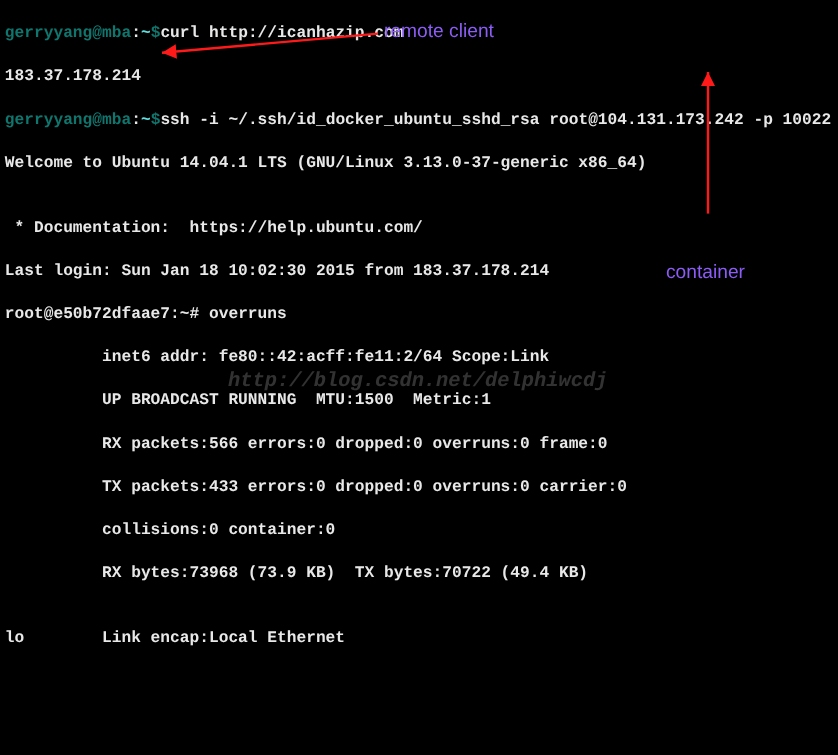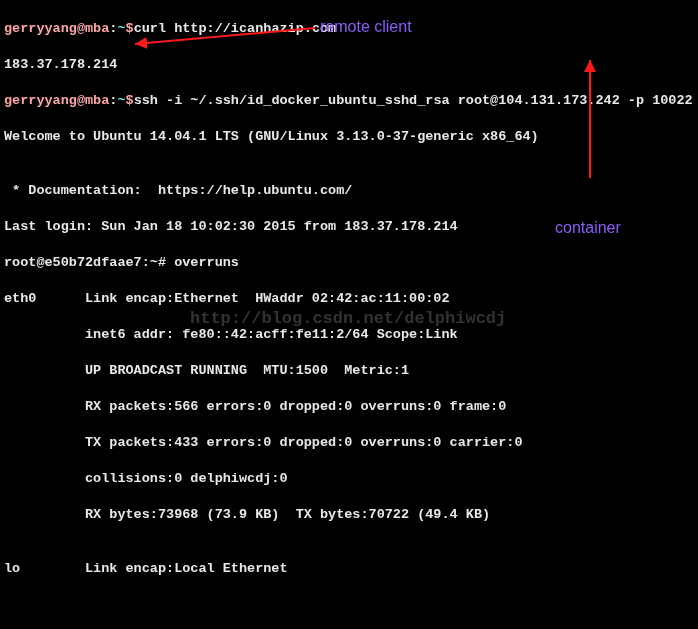--- a/index.html
+++ b/index.html
@@ -13,21 +13,21 @@
   .terminal {
     font-family: "Menlo", "Consolas", "Courier New", monospace;
     font-size: 13.5px;
     line-height: 18px;
     color: #e8e8e8;
     white-space: pre;
     padding: 2px 4px;
     position: relative;
     font-weight: bold;
   }
-  .green { color: #fca5a5; }
+  .green { color: #0f766e; }
   .cyan  { color: #5fe0e0; }
   .wht   { color: #e8e8e8; }
   .annot {
     position: absolute;
     color: #8b5cf6;
     font-family: Arial, Helvetica, sans-serif;
     font-size: 16px;
     font-weight: normal;
     pointer-events: none;
   }
@@ -50,26 +50,25 @@
 
 <div class="terminal">
 <span class="line"><span class="green">gerryyang@mba</span><span class="wht">:</span><span class="cyan">~</span><span class="green">$</span><span class="wht">curl http://icanhazip.com</span></span>
 <span class="line wht">183.37.178.214</span>
 <span class="line"><span class="green">gerryyang@mba</span><span class="wht">:</span><span class="cyan">~</span><span class="green">$</span><span class="wht">ssh -i ~/.ssh/id_docker_ubuntu_sshd_rsa root@104.131.173.242 -p 10022</span></span>
 <span class="line wht">Welcome to Ubuntu 14.04.1 LTS (GNU/Linux 3.13.0-37-generic x86_64)</span>
 <span class="line wht"></span>
 <span class="line wht"> * Documentation:  https://help.ubuntu.com/</span>
 <span class="line wht">Last login: Sun Jan 18 10:02:30 2015 from 183.37.178.214</span>
 <span class="line"><span class="wht">root@e50b72dfaae7:~# </span><span class="wht">overruns</span></span>
-<span class="line wht">eth0      Link encap:Ethernet  HWaddr 02:42:ac:11:00:02</span>
 <span class="line wht">          inet6 addr: fe80::42:acff:fe11:2/64 Scope:Link</span>
 <span class="line wht">          UP BROADCAST RUNNING  MTU:1500  Metric:1</span>
 <span class="line wht">          RX packets:566 errors:0 dropped:0 overruns:0 frame:0</span>
 <span class="line wht">          TX packets:433 errors:0 dropped:0 overruns:0 carrier:0</span>
-<span class="line wht">          collisions:0 delphiwcdj:0</span>
+<span class="line wht">          collisions:0 container:0</span>
 <span class="line wht">          RX bytes:73968 (73.9 KB)  TX bytes:70722 (49.4 KB)</span>
 <span class="line wht"></span>
 <span class="line wht">lo        Link encap:Local Ethernet</span>
 
 
 
 
 
 
 
@@ -78,21 +77,21 @@
 
 
 
 
 
 
 
 
 <span class="annot" style="left:320px; top:18px;">remote client</span>
 <span class="annot" style="left:555px; top:180px;margin-top:39px;">container</span>
-<span class="watermark" style="left:190px; top:310px;">http://blog.csdn.net/delphiwcdj</span>
+<span class="watermark" style="left:190px; top:310px;font-style:italic;">http://blog.csdn.net/delphiwcdj</span>
 
 
 <svg class="arrow" style="left:0;top:0;" width="698" height="629">
   <defs>
     <marker id="ah1" markerWidth="8" markerHeight="8" refX="6" refY="3" orient="auto">
       <path d="M0,0 L6,3 L0,6 Z" fill="#ff1a1a"></path>
     </marker>
   </defs>
   <line x1="315" y1="28" x2="135" y2="44" stroke="#ff1a1a" stroke-width="2" marker-end="url(#ah1)"></line>
 </svg>

